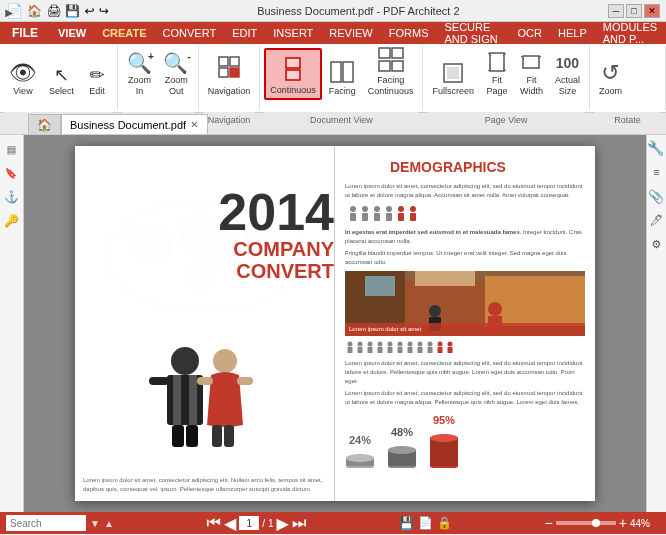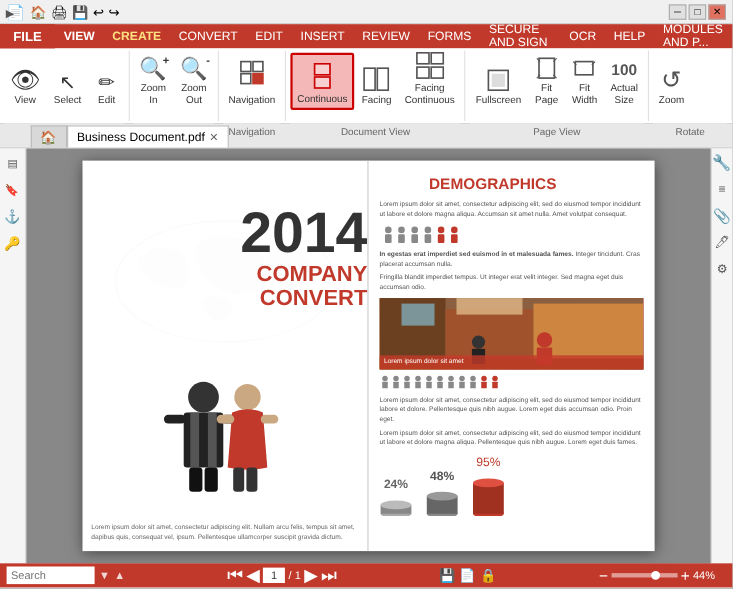--- a/index.html
+++ b/index.html
@@ -319,20 +319,21 @@
 
 <div id="title-bar">
   <div class="title-icons">
     <span style="color:#c0392b; font-size:14px;">📄</span>
     <span style="font-size:12px;">🏠</span>
     <span style="font-size:12px;">🖨</span>
     <span style="font-size:12px;">💾</span>
     <span style="font-size:12px;">↩</span>
     <span style="font-size:12px;">↪</span>
   </div>
+  <div class="title-text">Business Document.pdf - PDF Architect 2</div>
   <div class="win-controls">
     <div class="win-btn">─</div>
     <div class="win-btn">□</div>
     <div class="win-btn" style="background:#e07060;">✕</div>
   </div>
 </div>
 
 <div id="menu-bar">
   <div class="menu-file">FILE</div>
   <div class="menu-item active-tab">VIEW</div>
@@ -658,21 +659,21 @@
             </div>
             <div style="display:flex; flex-direction:column; align-items:center; margin-left:4px;">
               <div style="font-size:11px; font-weight:bold; color:#555;">48%</div>
               <svg width="30" height="28" viewBox="0 0 30 28">
                 <ellipse cx="15" cy="26" rx="14" ry="4" fill="#888"></ellipse>
                 <path d="M1 26 L1 10 Q15 6 29 10 L29 26 Z" fill="#666"></path>
                 <ellipse cx="15" cy="10" rx="14" ry="4" fill="#999"></ellipse>
               </svg>
             </div>
             <div style="display:flex; flex-direction:column; align-items:center; margin-left:4px;">
-              <div style="font-size:11px; font-weight:normal; color:#c0392b;">95%</div>
+              <div style="font-size:11px; font-weight:bold; color:#c0392b;">95%</div>
               <svg width="30" height="40" viewBox="0 0 30 40">
                 <ellipse cx="15" cy="38" rx="14" ry="4" fill="#c0392b"></ellipse>
                 <path d="M1 38 L1 10 Q15 6 29 10 L29 38 Z" fill="#a03020"></path>
                 <ellipse cx="15" cy="10" rx="14" ry="4" fill="#e05040"></ellipse>
               </svg>
             </div>
           </div>
         </div>
       </div>
     </div>

